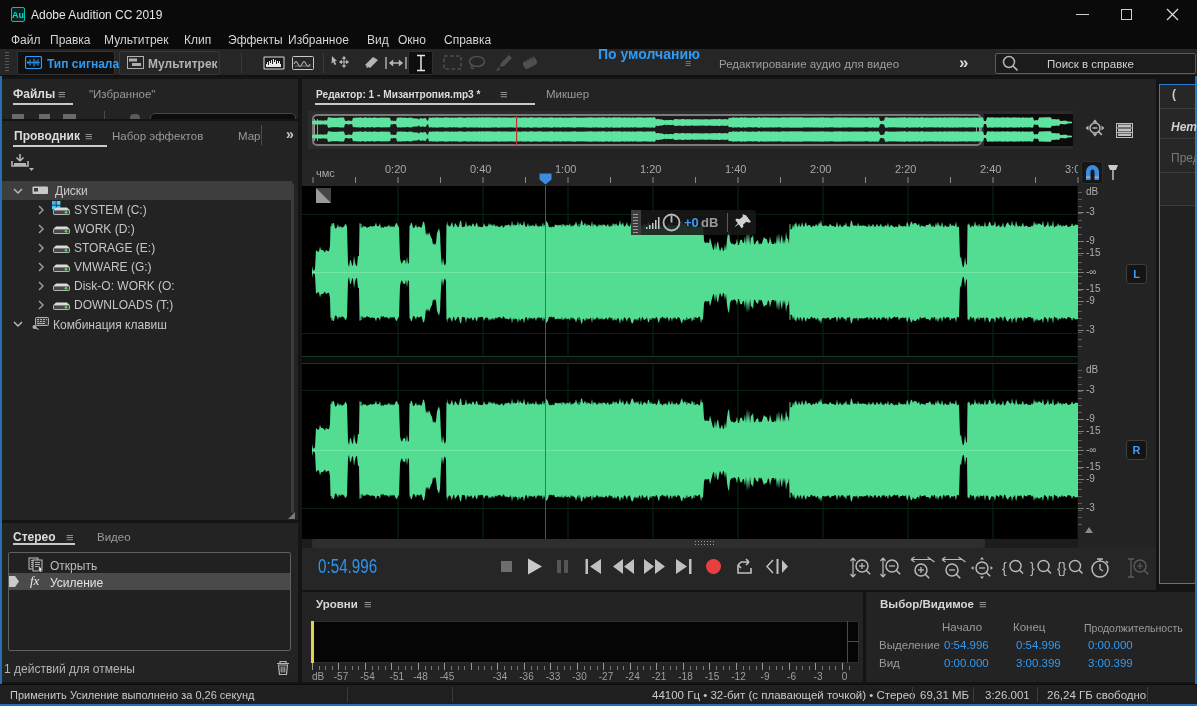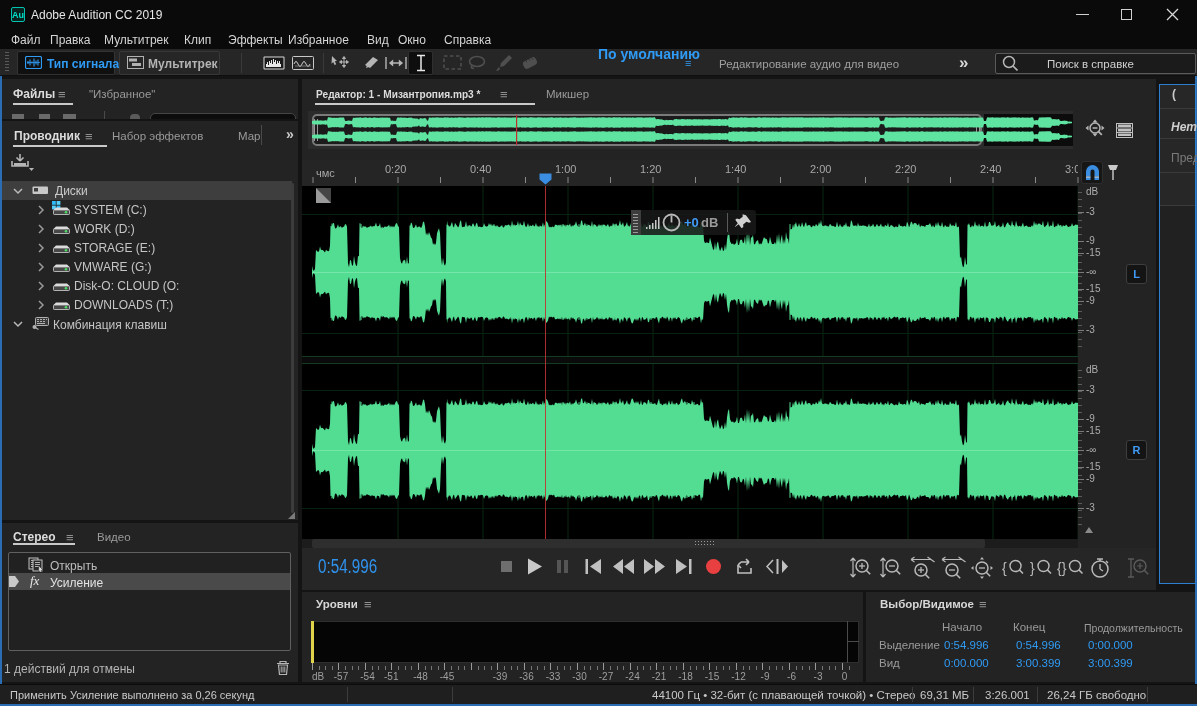--- a/index.html
+++ b/index.html
@@ -176,21 +176,21 @@
     </svg>
     <div class="abs" style="left:74px;top:260px;color:#c5c5c5;font-size:12px;">VMWARE (G:)</div>
     <svg class="abs" style="left:37px;top:281px;" width="8" height="10">
       <path d="M2,1 l4,4 l-4,4" stroke="#9a9a9a" stroke-width="1.5" fill="none"></path>
     </svg>
     <svg class="abs" style="left:52px;top:277px;" width="22" height="15">
       <path d="M4,6.5 L15,6.5 L17.5,9 L1.5,9 z" fill="#dcdcdc"></path>
       <rect x="1.5" y="9" width="16" height="4.5" rx="0.8" fill="#484848" stroke="#d4d4d4" stroke-width="0.8"></rect>
       <circle cx="14" cy="11.2" r="1.3" fill="#4ade64"></circle>
     </svg>
-    <div class="abs" style="left:74px;top:279px;color:#c5c5c5;font-size:12px;">Disk-O: CLOUD (O:</div>
+    <div class="abs" style="left:74px;top:279px;color:#c5c5c5;font-size:12px;">Disk-O: WORK (O:</div>
     <svg class="abs" style="left:37px;top:300px;" width="8" height="10">
       <path d="M2,1 l4,4 l-4,4" stroke="#9a9a9a" stroke-width="1.5" fill="none"></path>
     </svg>
     <svg class="abs" style="left:52px;top:296px;" width="22" height="15">
       <path d="M4,6.5 L15,6.5 L17.5,9 L1.5,9 z" fill="#dcdcdc"></path>
       <rect x="1.5" y="9" width="16" height="4.5" rx="0.8" fill="#484848" stroke="#d4d4d4" stroke-width="0.8"></rect>
       <circle cx="14" cy="11.2" r="1.3" fill="#4ade64"></circle>
     </svg>
     <div class="abs" style="left:74px;top:298px;color:#c5c5c5;font-size:12px;">DOWNLOADS (T:)</div>
     <svg class="abs" style="left:13px;top:320px;" width="10" height="8">
@@ -494,25 +494,25 @@
     <div class="abs hamb" style="left:364px;top:597px;">≡</div>
     <div class="abs" style="left:311px;top:621px;width:548px;height:42px;background:#050505;border:1px solid #2e2e2e;"></div>
     <div class="abs" style="left:311px;top:621px;width:3px;height:42px;background:#ddd24a;"></div>
     <div class="abs" style="left:847px;top:621px;width:1px;height:42px;background:#4a4a4a;"></div>
     <div class="abs" style="left:847px;top:641px;width:12px;height:1px;background:#4a4a4a;"></div>
     <div class="abs" style="left:312px;top:666px;width:540px;height:4px;background:repeating-linear-gradient(to right,#777 0,#777 1px,transparent 1px,transparent 6.625px);"></div>
     <div class="abs" style="left:312px;top:663px;width:540px;height:7px;background:repeating-linear-gradient(to right,#999 0,#999 1px,transparent 1px,transparent 26.5px);"></div>
     <div class="abs" style="left:312px;top:671px;color:#9f9f9f;font-size:10px;">dB</div>
     <div class="abs" style="left:331.0px;top:671px;width:20px;text-align:center;color:#9f9f9f;font-size:10px;">-57</div>
     <div class="abs" style="left:357.5px;top:671px;width:20px;text-align:center;color:#9f9f9f;font-size:10px;">-54</div>
-    <div class="abs" style="left:384.0px;top:671px;width:20px;text-align:left;color:#9f9f9f;font-size:10px;">-51</div>
+    <div class="abs" style="left:384.0px;top:671px;width:20px;text-align:right;color:#9f9f9f;font-size:10px;">-51</div>
     <div class="abs" style="left:410.5px;top:671px;width:20px;text-align:center;color:#9f9f9f;font-size:10px;">-48</div>
     <div class="abs" style="left:437.0px;top:671px;width:20px;text-align:center;color:#9f9f9f;font-size:10px;">-45</div>
     <div class="abs" style="left:463.5px;top:671px;width:20px;text-align:center;color:#9f9f9f;font-size:10px;margin-top:36px;">-42</div>
-    <div class="abs" style="left:490.0px;top:671px;width:20px;text-align:center;color:#9f9f9f;font-size:10px;">-39</div>
+    <div class="abs" style="left:490.0px;top:671px;width:20px;text-align:center;color:#9f9f9f;font-size:10px;">-34</div>
     <div class="abs" style="left:516.5px;top:671px;width:20px;text-align:center;color:#9f9f9f;font-size:10px;">-36</div>
     <div class="abs" style="left:543.0px;top:671px;width:20px;text-align:center;color:#9f9f9f;font-size:10px;">-33</div>
     <div class="abs" style="left:569.5px;top:671px;width:20px;text-align:center;color:#9f9f9f;font-size:10px;">-30</div>
     <div class="abs" style="left:596.0px;top:671px;width:20px;text-align:center;color:#9f9f9f;font-size:10px;">-27</div>
     <div class="abs" style="left:622.5px;top:671px;width:20px;text-align:center;color:#9f9f9f;font-size:10px;">-24</div>
     <div class="abs" style="left:649.0px;top:671px;width:20px;text-align:center;color:#9f9f9f;font-size:10px;">-21</div>
     <div class="abs" style="left:675.5px;top:671px;width:20px;text-align:center;color:#9f9f9f;font-size:10px;">-18</div>
     <div class="abs" style="left:702.0px;top:671px;width:20px;text-align:center;color:#9f9f9f;font-size:10px;">-15</div>
     <div class="abs" style="left:728.5px;top:671px;width:20px;text-align:center;color:#9f9f9f;font-size:10px;">-12</div>
     <div class="abs" style="left:755.0px;top:671px;width:20px;text-align:center;color:#9f9f9f;font-size:10px;">-9</div>

